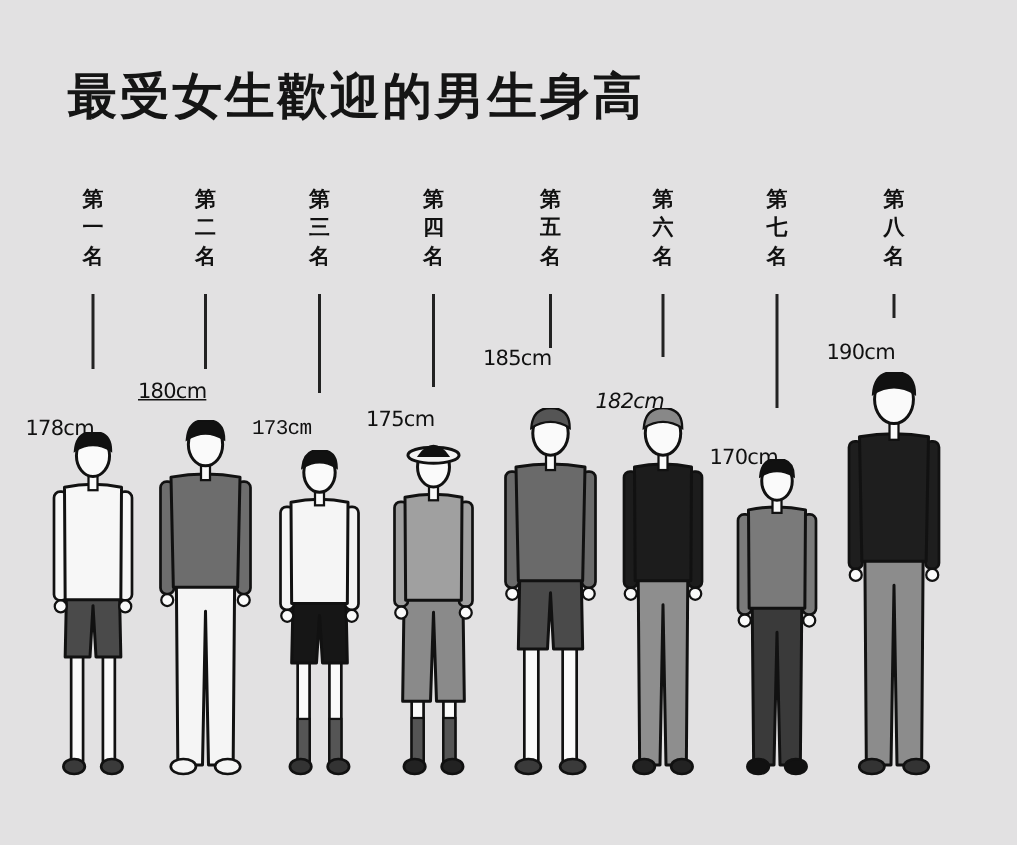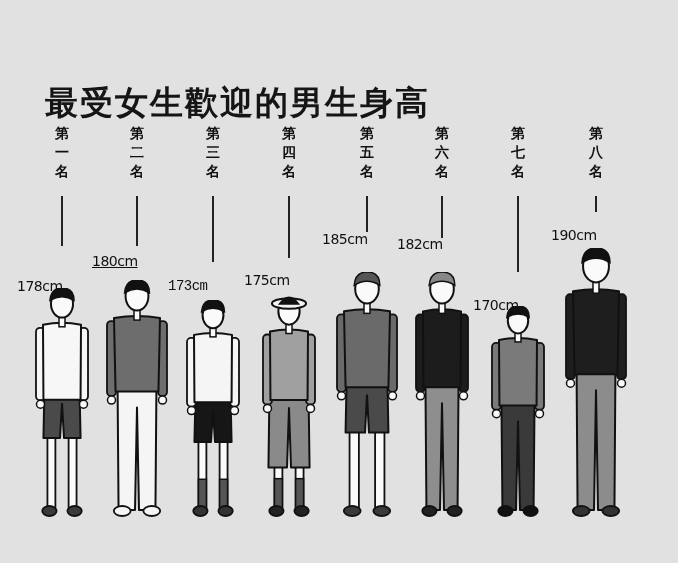--- a/index.html
+++ b/index.html
@@ -1,17 +1,17 @@
 <!DOCTYPE html>
 <html><head>
 <meta charset="utf-8">
 <style>
   html,body{margin:0;padding:0;}
   body{width:678px;height:563px;background:#e2e1e2;position:relative;overflow:hidden;font-family:"DejaVu Sans",sans-serif;color:#111;}
-  .title{position:absolute;left:45px;top:42px;font-size:33px;font-weight:bold;letter-spacing:2px;color:#151515;white-space:nowrap;margin-top:39px;}
+  .title{position:absolute;left:45px;top:42px;font-size:33px;font-weight:bold;letter-spacing:2px;color:#151515;white-space:nowrap;}
   .col{position:absolute;top:0;width:70px;margin-left:-35px;height:563px;}
   .rank{position:absolute;top:124px;left:0;width:70px;text-align:center;font-size:14px;font-weight:bold;line-height:19px;}
   .rank span{display:block;}
   .vline{position:absolute;left:34px;width:2px;background:#222;}
   .hlabel{position:absolute;left:-10px;width:90px;font-size:14px;color:#111;letter-spacing:-0.5px;}
   svg{display:block;}
 </style>
 </head>
 <body>
 
@@ -143,21 +143,21 @@
         <path d="M22.192 13.284 Q23.192 0 35 0 Q47.808 0 47.808 13.284 Q35 5.3136 22.192 13.284 Z" fill="#555555" stroke="#111" stroke-width="1.5"></path>
       </svg>
     </div>
     <div class="col" style="left: 442px;">
       <div class="rank">
         <span>第</span>
         <span>六</span>
         <span>名</span>
       </div>
       <div class="vline" style="top: 196px; height: 42px;"></div>
-      <div class="hlabel" style="top: 236px;">182cm</div>
+      <div class="hlabel" style="top: 260px; font-style: italic;">182cm</div>
       <svg width="70" height="246" viewBox="0 0 70 246" style="position: absolute; left: 0px; top: 272px;">
         <rect x="20.44" y="113.16" width="7.948799999999999" height="124.84" fill="#fafafa" stroke="#111" stroke-width="1.8" rx="3"></rect>
         <rect x="41.611200000000004" y="113.16" width="7.948799999999999" height="124.84" fill="#fafafa" stroke="#111" stroke-width="1.8" rx="3"></rect>
         <path d="M18.44 109.16 L51.56 109.16 L50.56 238 L37 238 L35 131.16 L33 238 L19.44 238 Z" fill="#8e8e8e" stroke="#111" stroke-width="2" stroke-linejoin="round"></path>
         <ellipse cx="22.4144" cy="239" rx="7.153919999999999" ry="5" fill="#222222" stroke="#111" stroke-width="1.8"></ellipse>
         <ellipse cx="47.5856" cy="239" rx="7.153919999999999" ry="5" fill="#222222" stroke="#111" stroke-width="1.8"></ellipse>
         <rect x="9" y="42.36" width="9" height="77.49" rx="4" fill="#1c1c1c" stroke="#111" stroke-width="1.8"></rect>
         <rect x="52" y="42.36" width="9" height="77.49" rx="4" fill="#1c1c1c" stroke="#111" stroke-width="1.8"></rect>
         <circle cx="13.5" cy="123.85" r="4" fill="#fafafa" stroke="#111" stroke-width="1.5"></circle>
         <circle cx="56.5" cy="123.85" r="4" fill="#fafafa" stroke="#111" stroke-width="1.5"></circle>

